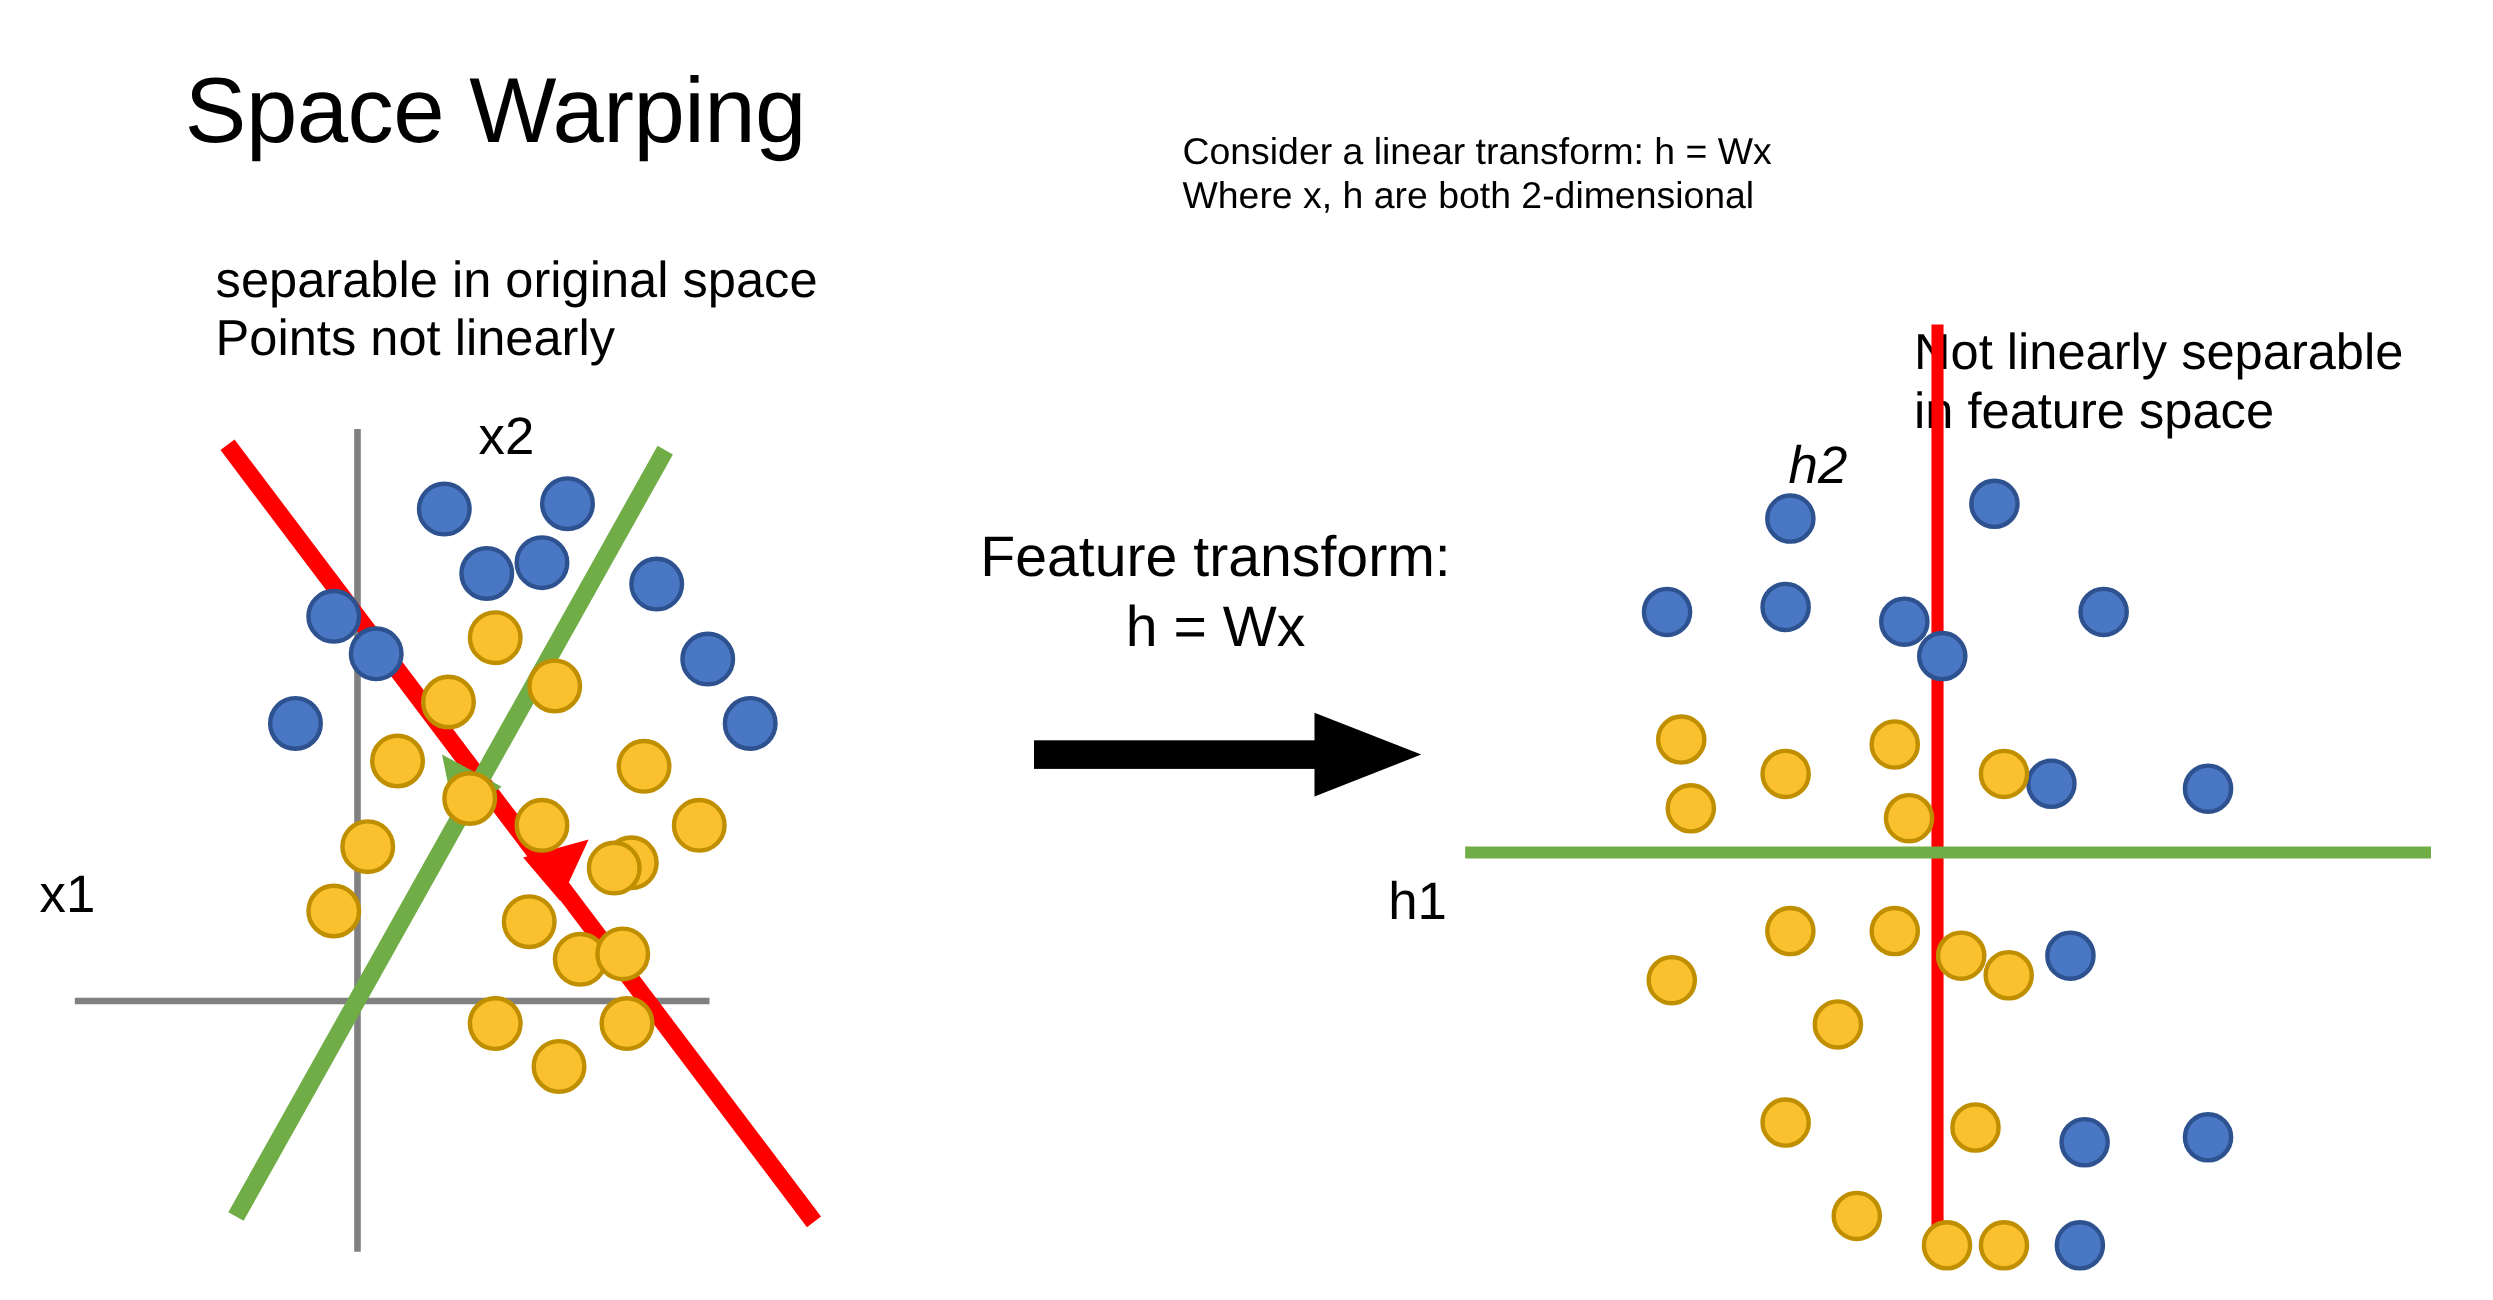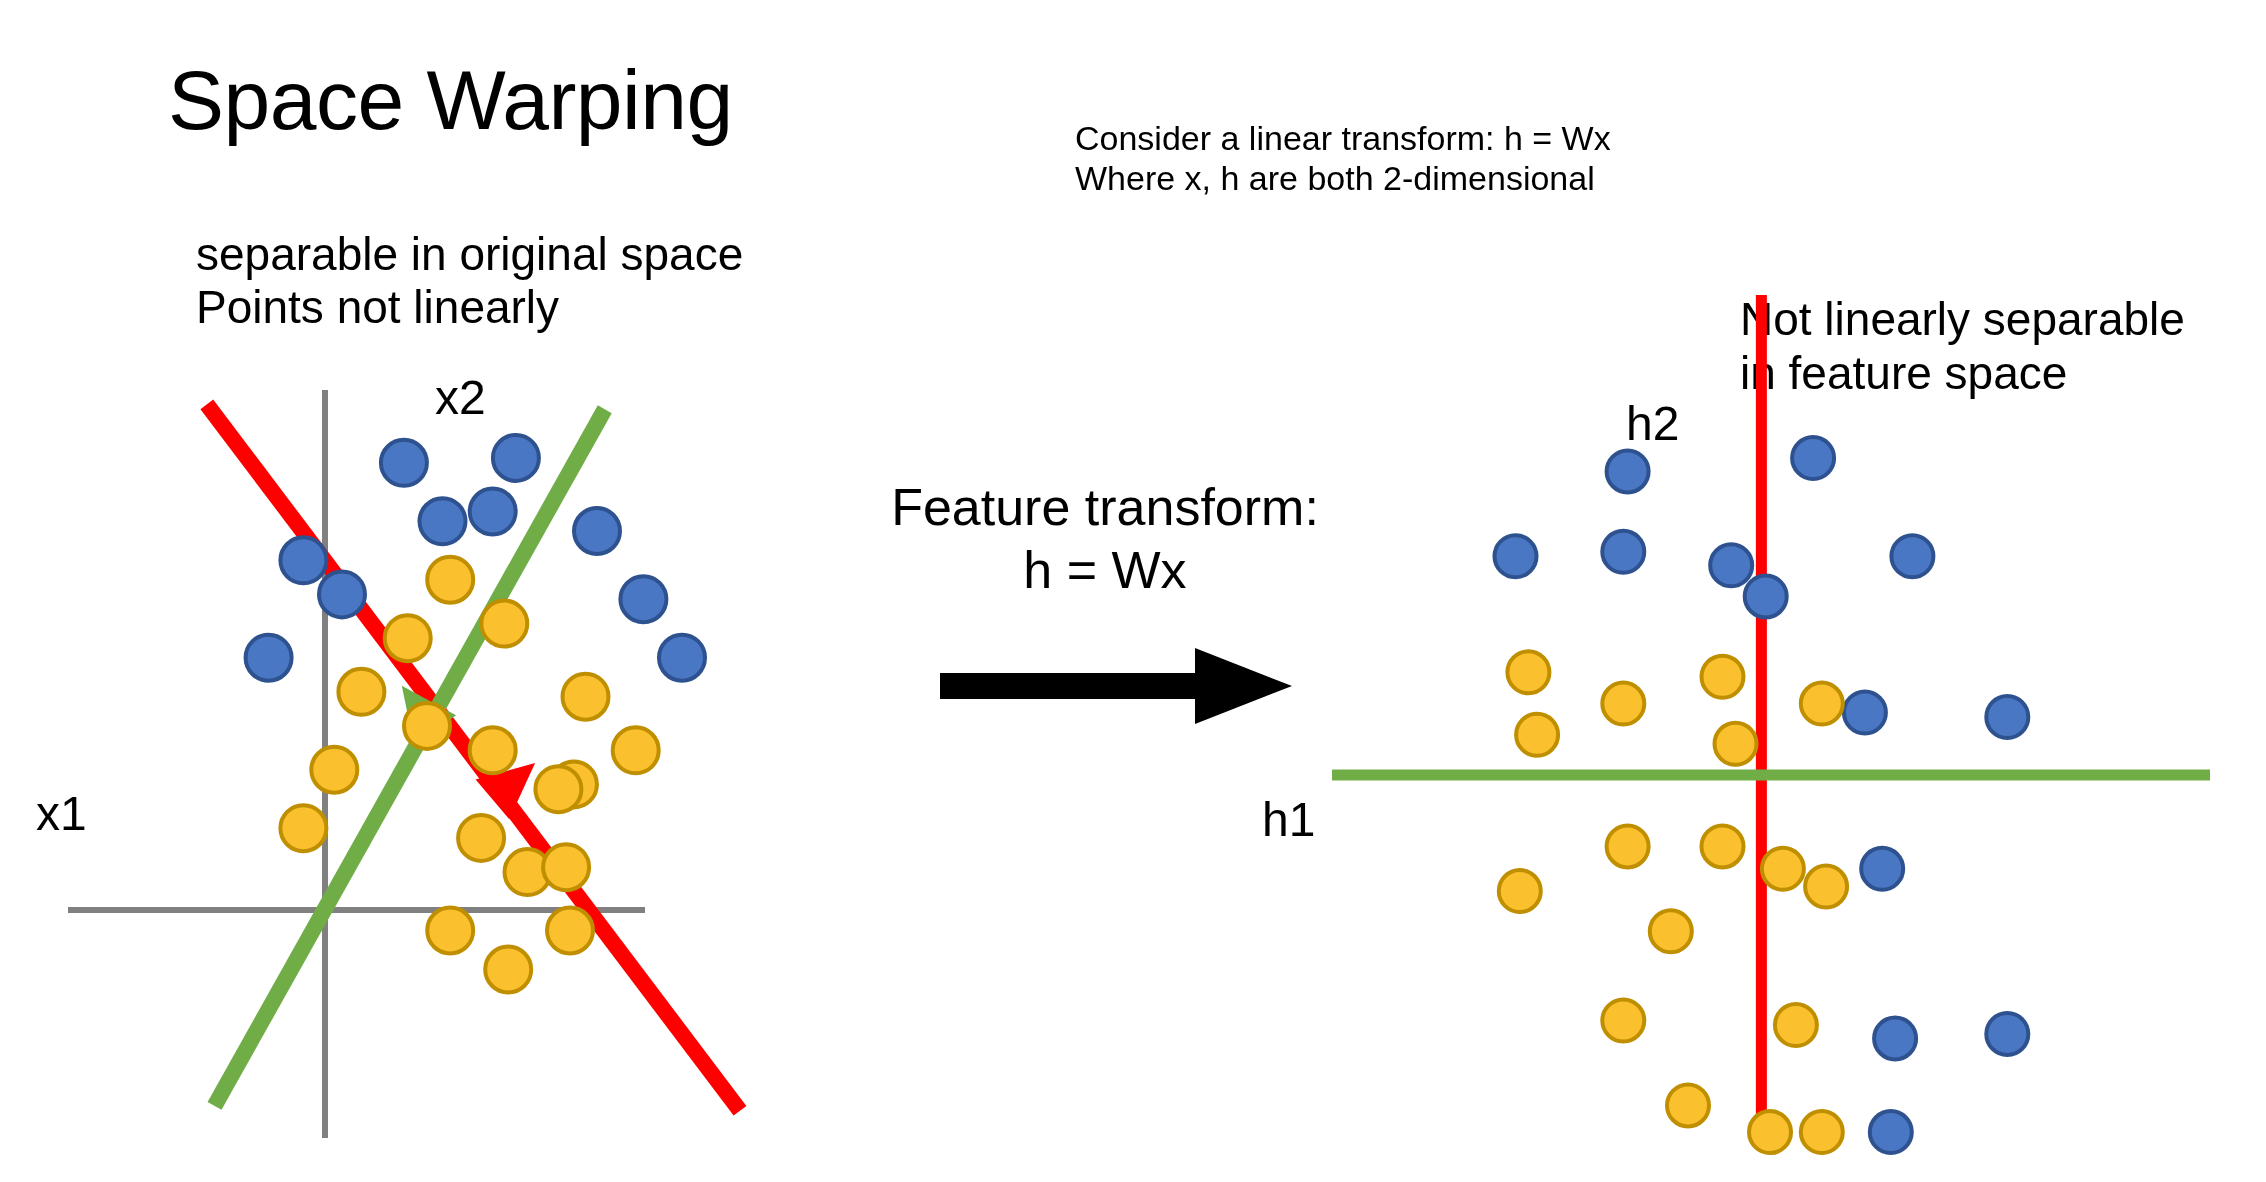--- a/index.html
+++ b/index.html
@@ -63,21 +63,21 @@
   }
   .transform-label .eq { display: block; text-align: center; }
   .axis-label {
     font-size: 48px;
     line-height: 1;
     white-space: nowrap;
   }
   .lbl-x1 { left: 36px;  top: 790px; }
   .lbl-x2 { left: 393px; top: 374px; margin-left: 42px; }
   .lbl-h1 { left: 1262px; top: 796px; }
-  .lbl-h2 { left: 1626px; top: 400px; }
+  .lbl-h2 { left: 1626px; top: 400px; font-style: italic; }
 
   
   .plot { position: absolute; }
   #plot-left  { left: 60px;   top: 380px; width: 850px;  height: 760px; }
   #plot-right { left: 1330px; top: 400px; width: 880px;  height: 750px; }
 
   .plot svg { display: block; width: 100%; height: 100%; overflow: visible; }
 
   
   #arrow-transform {

